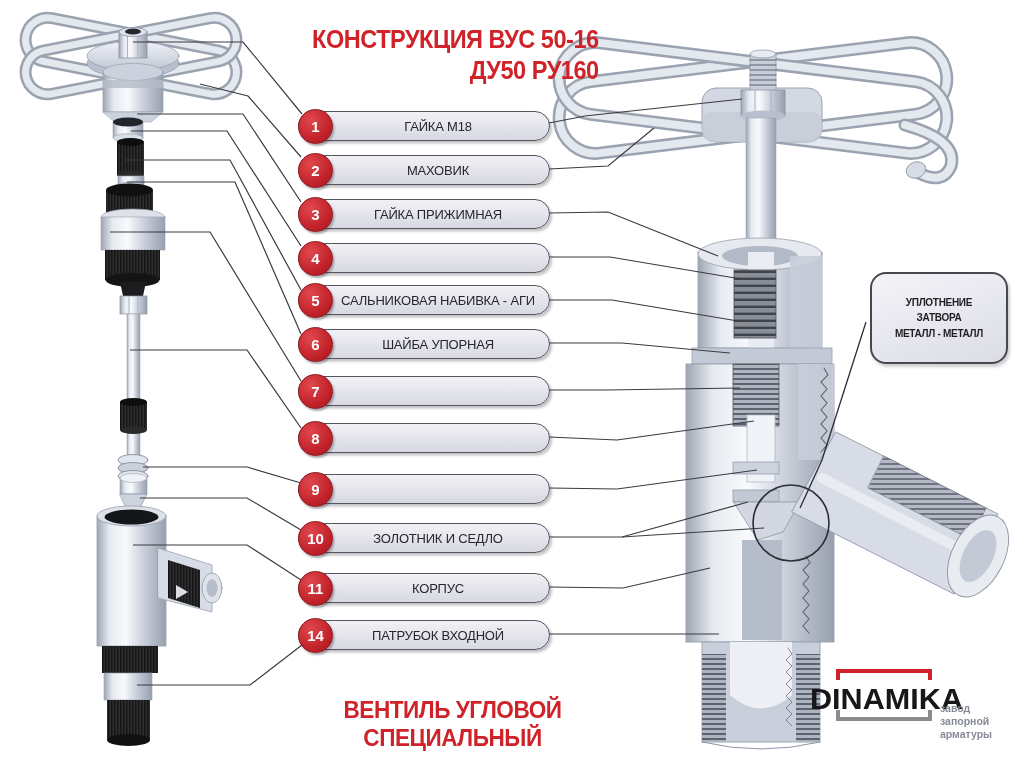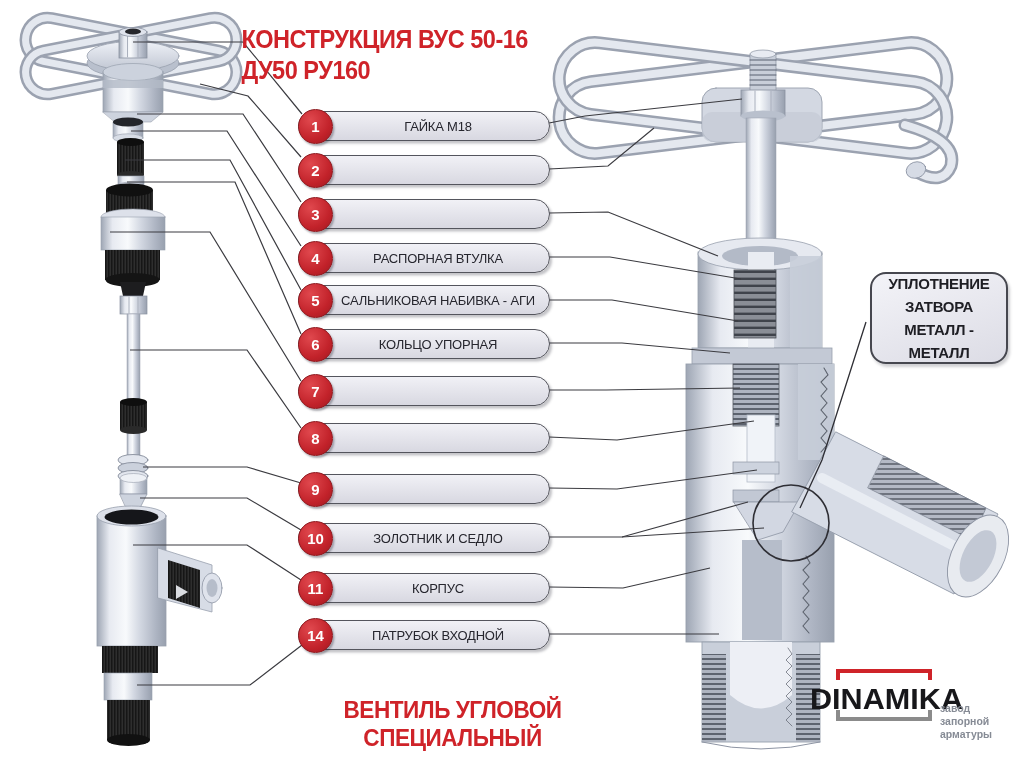--- a/index.html
+++ b/index.html
@@ -1,21 +1,21 @@
 <!DOCTYPE html>
 <html><head>
 <meta charset="utf-8">
 <style>
   html,body{margin:0;padding:0;background:#fff;}
   .stage{position:relative;width:1024px;height:768px;background:#fff;overflow:hidden;
          font-family:"Liberation Sans", sans-serif;}
   .stage svg{position:absolute;left:0;top:0;}
 
   
-  .title{position:absolute;left:230px;top:24px;width:380px;text-align:left;
+  .title{position:absolute;left:230px;top:24px;width:380px;text-align:right;
          color:var(--red,#cf2329);font-weight:bold;line-height:1.25;letter-spacing:-0.5px;}
   .title .l1{font-size:25px;transform:scaleX(.94);}
   .title .l2{font-size:25px;transform:scaleX(.94);}
   .subtitle{position:absolute;left:245px;top:696px;width:415px;text-align:center;
             color:var(--red,#cf2329);font-weight:bold;font-size:24px;letter-spacing:-0.5px;
             transform:scaleX(.94);}
 
   
   .pill{position:absolute;left:298px;width:252px;height:30px;border-radius:16px;
         background:linear-gradient(#f1f1f6,#d8d8e1);
@@ -30,21 +30,21 @@
          border:1px solid #8e181e;color:#fff;font-weight:bold;font-size:15px;
          display:flex;align-items:center;justify-content:center;
          box-shadow:1.5px 2px 2px rgba(40,40,55,.35);}
 
   
   .callout{position:absolute;left:870px;top:272px;width:138px;height:92px;
            border-radius:16px;border:2px solid #46474f;box-sizing:border-box;
            background:linear-gradient(160deg,#f3f3f8,#dcdce5);
            box-shadow:2px 3px 3px rgba(40,40,55,.22);
            display:flex;flex-direction:column;align-items:center;justify-content:center;
-           font-size:15px;font-weight:bold;color:#1e1e24;line-height:1.55;text-align:center;
+           font-size:10px;font-weight:bold;color:#1e1e24;line-height:1.55;text-align:center;
            letter-spacing:-0.3px;}
 
   
   .logo{position:absolute;left:806px;top:660px;width:215px;height:105px;}
   .logo .bracket-top{position:absolute;left:30px;top:9px;width:96px;height:11px;
         border-top:4px solid var(--red,#cf2329);border-left:4px solid var(--red,#cf2329);
         border-right:4px solid var(--red,#cf2329);box-sizing:border-box;}
   .logo .bracket-bottom{position:absolute;left:30px;top:50px;width:96px;height:11px;
         border-bottom:4px solid #8b8b8b;border-left:4px solid #8b8b8b;
         border-right:4px solid #8b8b8b;box-sizing:border-box;}
@@ -262,39 +262,40 @@
     <div class="l2">ДУ50  РУ160</div>
   </div>
 
   <div id="labels">
     <div class="pill" style="top: 111px;">
       <span class="pill-text">ГАЙКА М18</span>
       <span class="badge">1</span>
     </div>
 
     <div class="pill" style="top: 155px;">
+      <span class="pill-text">МАХОВИК</span>
       <span class="badge">2</span>
     </div>
 
     <div class="pill" style="top: 199px;">
+      <span class="pill-text">ГАЙКА ПРИЖИМНАЯ</span>
       <span class="badge">3</span>
     </div>
 
     <div class="pill" style="top: 243px;">
-      <span class="pill-text">РАСПОРНАЯ ВТУЛКА</span>
       <span class="badge">4</span>
     </div>
 
     <div class="pill" style="top: 285px;">
       <span class="pill-text">САЛЬНИКОВАЯ НАБИВКА - АГИ</span>
       <span class="badge">5</span>
     </div>
 
     <div class="pill" style="top: 329px;">
-      <span class="pill-text">КОЛЬЦО УПОРНАЯ</span>
+      <span class="pill-text">ШАЙБА УПОРНАЯ</span>
       <span class="badge">6</span>
     </div>
 
     <div class="pill" style="top: 376px;">
       <span class="badge">7</span>
     </div>
 
     <div class="pill" style="top: 423px;">
       <span class="badge">8</span>
     </div>

